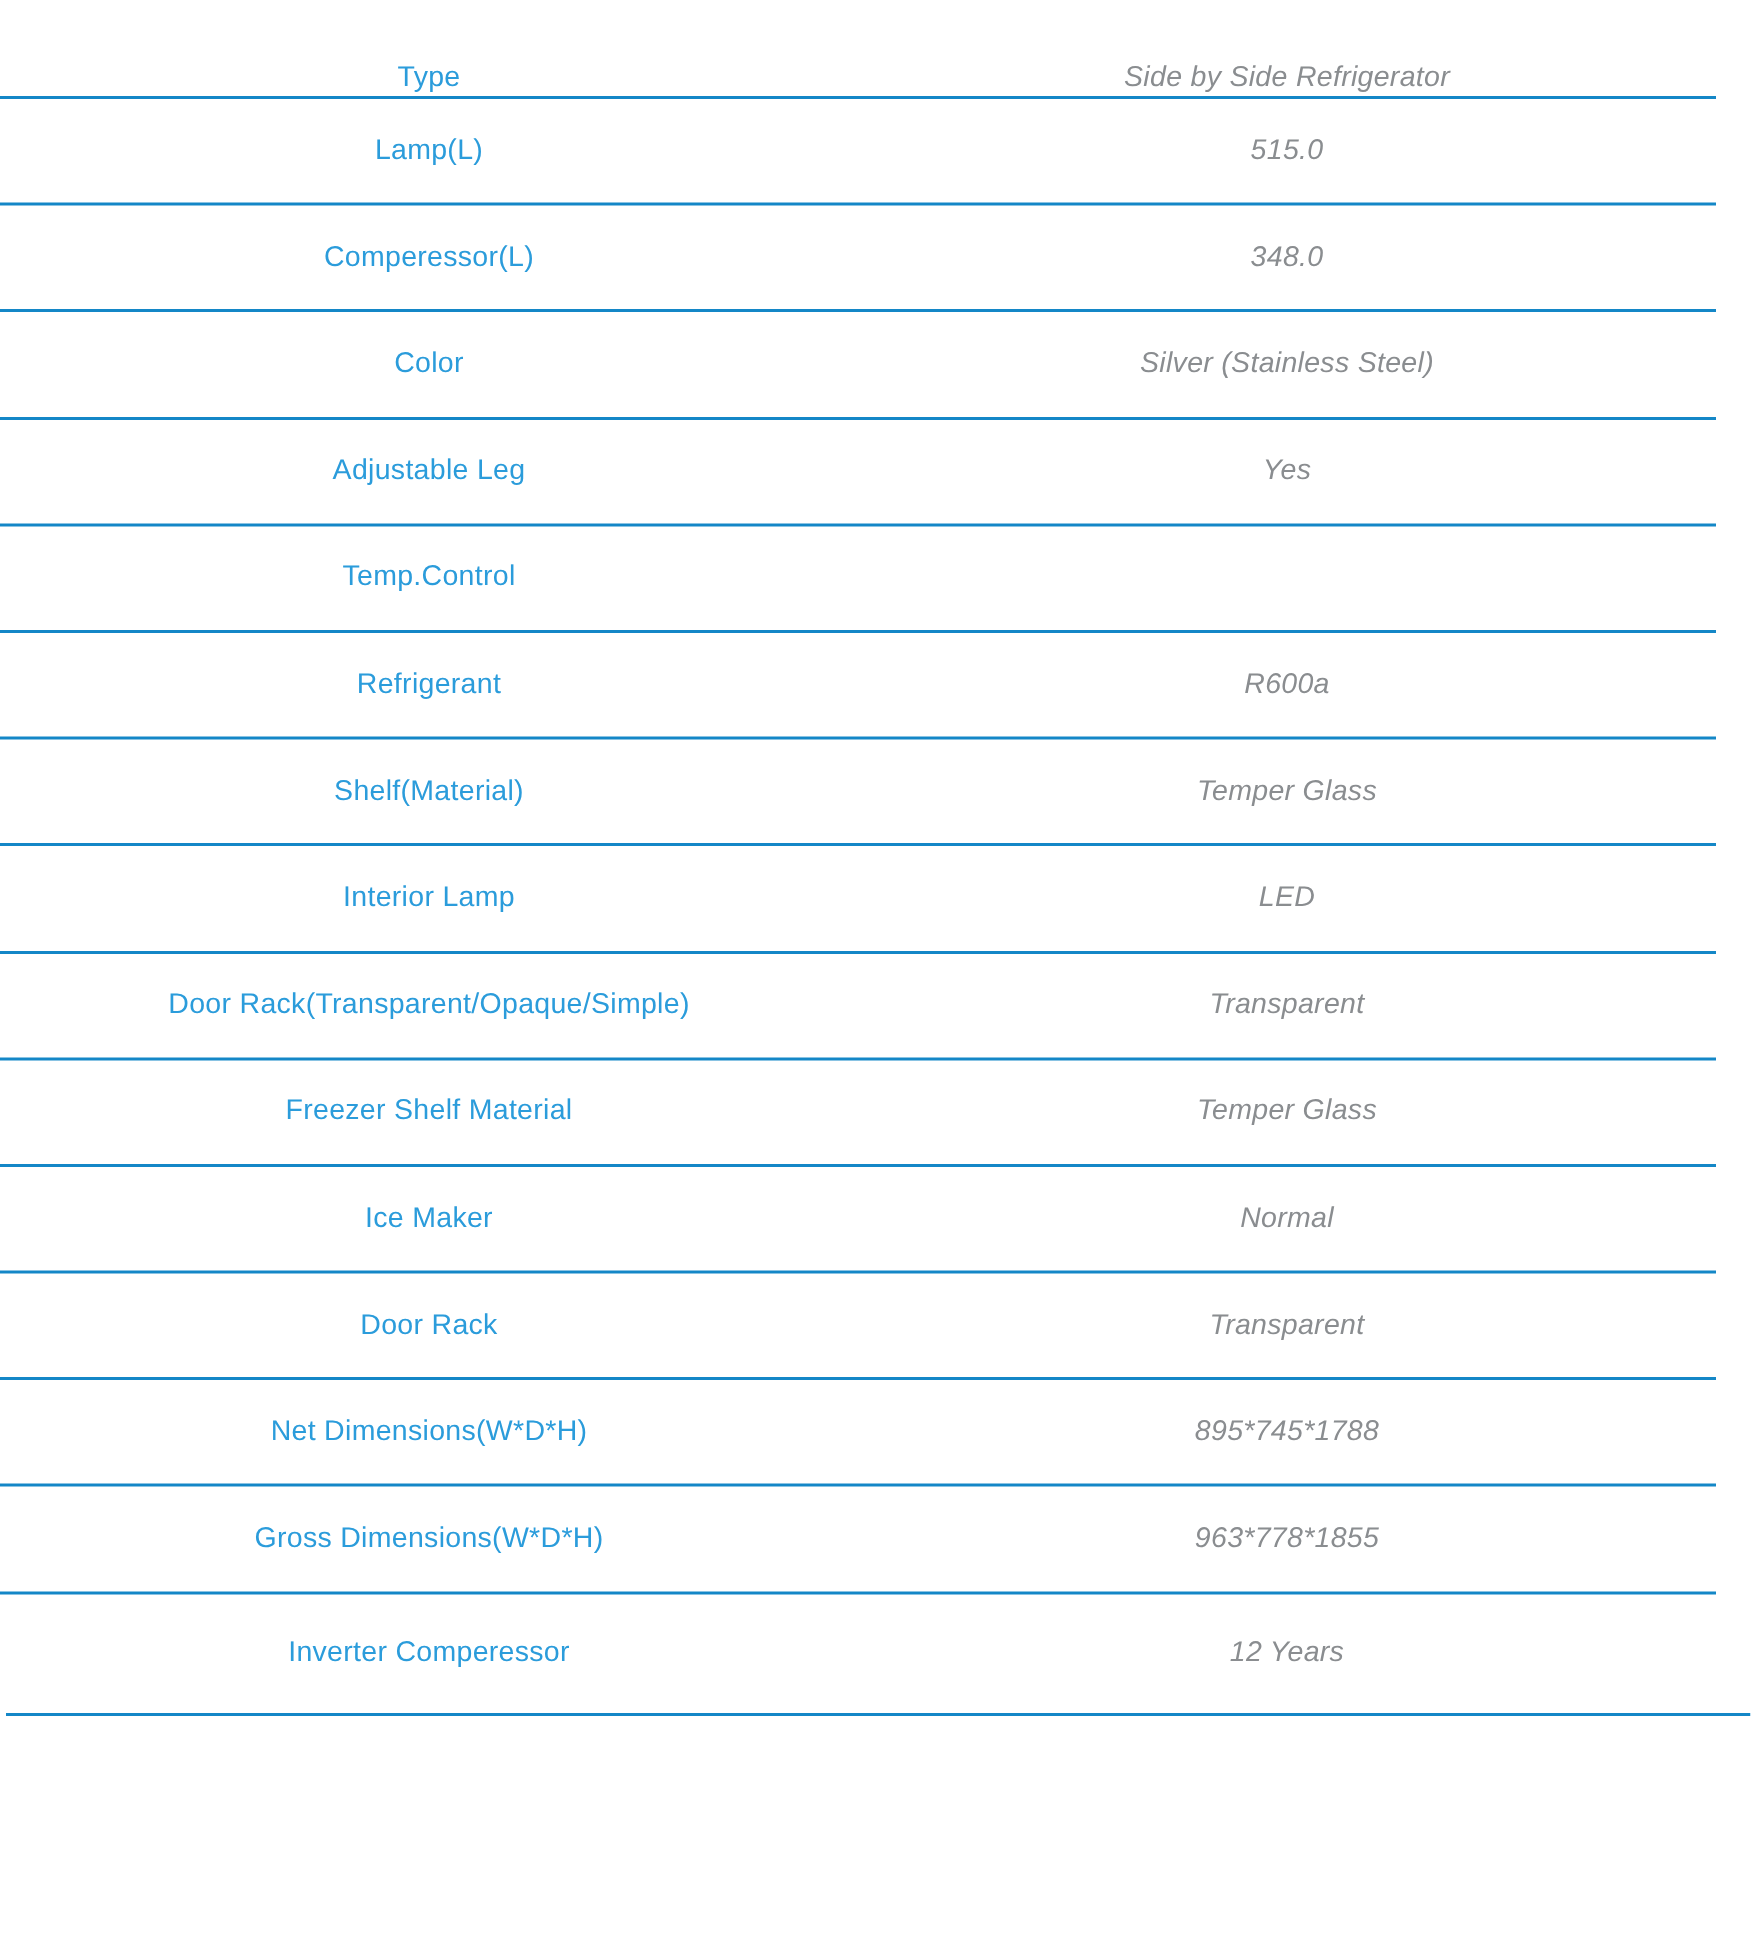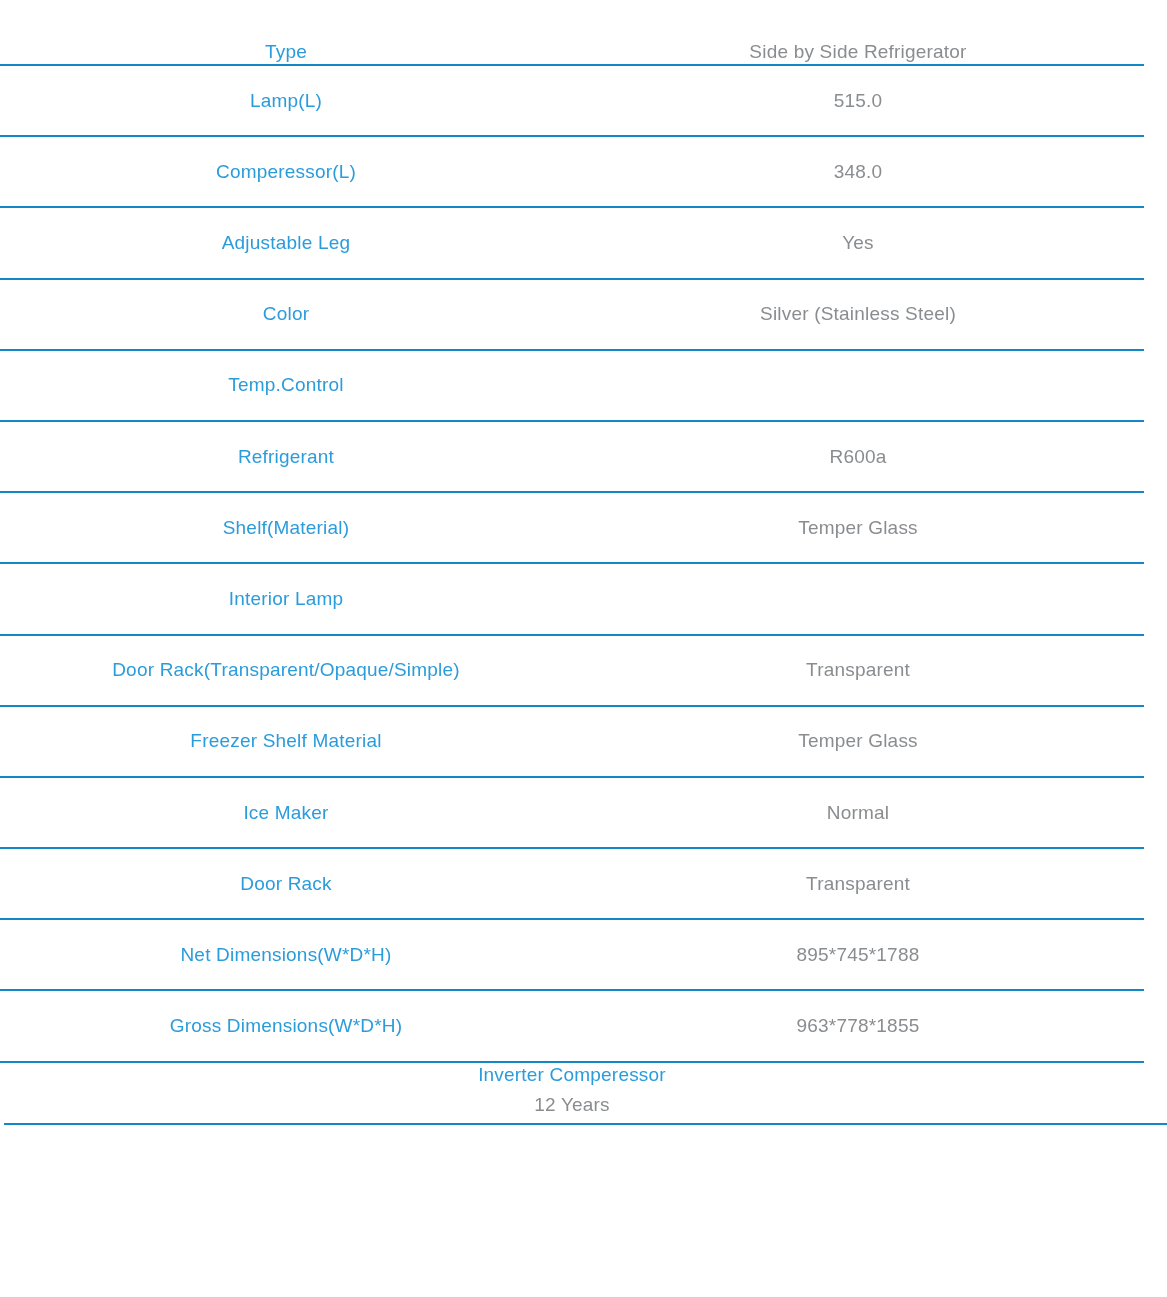--- a/index.html
+++ b/index.html
@@ -15,30 +15,30 @@
   }
   .spec-row {
     display: flex;
     align-items: center;
     width: 1144px;
     border-bottom: 2px solid var(--divider, #1487c7);
     box-sizing: border-box;
     height: 71.2px;
   }
   .spec-row.first { height: 66px; align-items: flex-end; }
-  .spec-row.last  { height: 60px; border-bottom: none; flex-direction: column; }
+  .spec-row.last  { height: 79px; border-bottom: none; }
   .spec-label, .spec-value {
     flex: 0 0 50%;
     text-align: center;
     font-size: 19px;
     line-height: 1.25;
     letter-spacing: 0.2px;
   }
   .spec-label { color: var(--label, #2b9cdb); }
-  .spec-value { color: var(--value, #8a8d90); }
+  .spec-value { color: var(--value, #8a8d90); font-style: italic; }
   .bottom-rule {
     height: 2px;
     background: var(--divider, #1487c7);
     margin-left: 4px;
     width: 1163px;
   }
   .bottom-gap { height: 14px; }
 </style>
 </head>
 <body>
@@ -56,45 +56,46 @@
   </div>
 
 
   <div class="spec-row">
     <div class="spec-label">Comperessor(L)</div>
     <div class="spec-value">348.0</div>
   </div>
 
 
   <div class="spec-row">
-    <div class="spec-label">Adjustable Leg</div>
-    <div class="spec-value">Yes</div>
+    <div class="spec-label">Color</div>
+    <div class="spec-value">Silver (Stainless Steel)</div>
   </div>
 
   <div class="spec-row">
-    <div class="spec-label">Color</div>
-    <div class="spec-value">Silver (Stainless Steel)</div>
+    <div class="spec-label">Adjustable Leg</div>
+    <div class="spec-value">Yes</div>
   </div>
 
   <div class="spec-row">
     <div class="spec-label">Temp.Control</div>
   </div>
 
   <div class="spec-row">
     <div class="spec-label">Refrigerant</div>
     <div class="spec-value">R600a</div>
   </div>
 
   <div class="spec-row">
     <div class="spec-label">Shelf(Material)</div>
     <div class="spec-value">Temper Glass</div>
   </div>
 
   <div class="spec-row">
     <div class="spec-label">Interior Lamp</div>
+    <div class="spec-value">LED</div>
   </div>
 
   <div class="spec-row">
     <div class="spec-label">Door Rack(Transparent/Opaque/Simple)</div>
     <div class="spec-value">Transparent</div>
   </div>
 
   <div class="spec-row">
     <div class="spec-label">Freezer Shelf Material</div>
     <div class="spec-value">Temper Glass</div>

